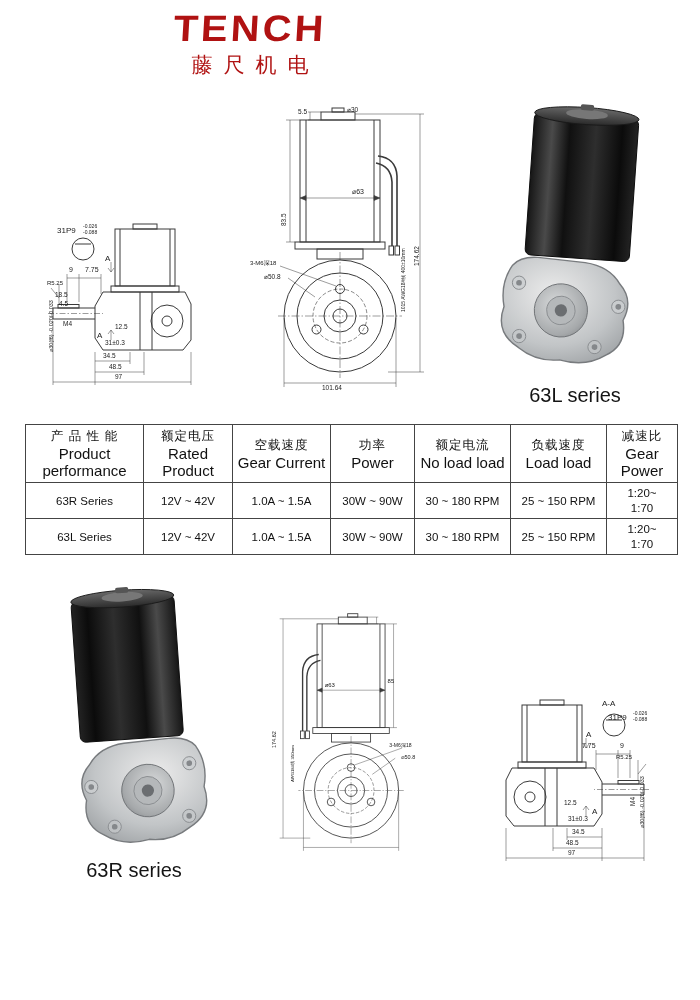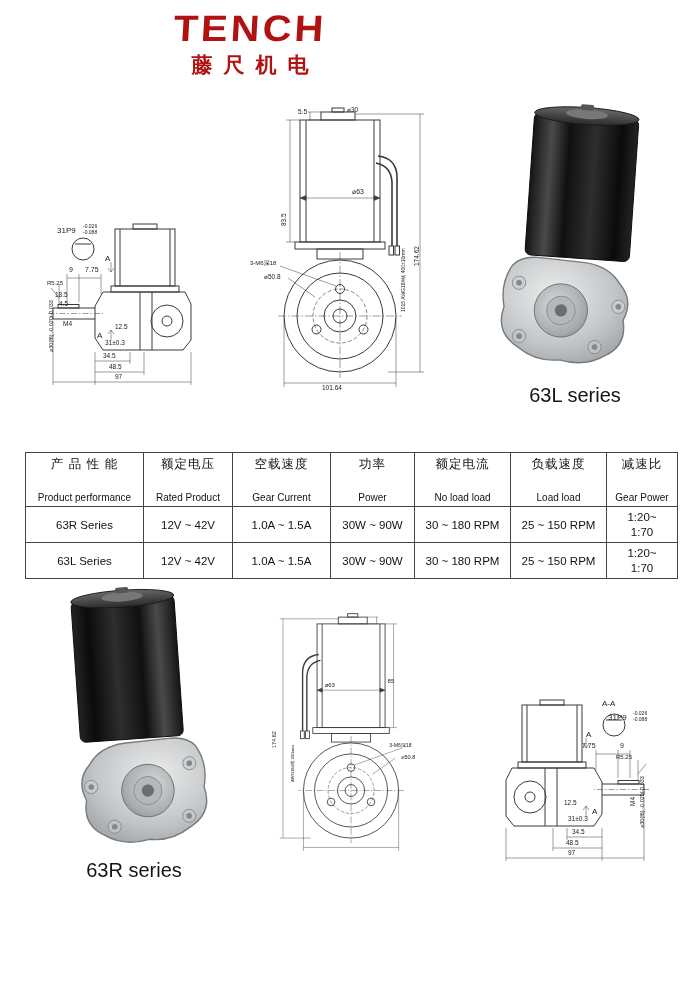--- a/index.html
+++ b/index.html
@@ -2,32 +2,32 @@
 <html><head>
 <meta charset="utf-8">
 <style>
   *{margin:0;padding:0;box-sizing:border-box}
   html,body{background:#fff}
   body{width:700px;height:1000px;font-family:"Liberation Sans","DejaVu Sans",sans-serif;color:#111}
   .page{position:relative;width:700px;height:1000px;background:#fff;overflow:hidden}
 
   .logo{position:absolute;left:160px;top:8px;width:180px;text-align:center;color:#b01212}
   .logo-en{font-size:40px;font-weight:900;letter-spacing:3px;transform:scaleY(.92) skewX(-3deg);line-height:1}
-  .logo-zh{font-size:21px;font-weight:700;letter-spacing:11px;margin-top:3px;text-indent:11px}
+  .logo-zh{font-size:21px;font-weight:400;letter-spacing:11px;margin-top:3px;text-indent:11px}
 
   .drawing,.photo{position:absolute}
   .dim{position:absolute;font-size:7px;color:#1a1a1a;white-space:nowrap;line-height:1}
   .rot{transform:rotate(-90deg);transform-origin:0 0}
 
   .series-label{position:absolute;text-align:center;font-size:20px;color:#141414}
 
-  table.spec{position:absolute;left:25px;top:452px;width:652px;border-collapse:collapse;table-layout:fixed}
+  table.spec{position:absolute;left:25px;top:424px;width:652px;border-collapse:collapse;table-layout:fixed}
   .spec th,.spec td{border:1px solid #444;text-align:center;vertical-align:middle;font-weight:400;padding:3px 2px;font-size:11.5px;color:#111}
   .spec th .zh{font-size:12.5px;letter-spacing:1px}
-  .spec th .en{font-size:10px;margin-top:19px}
+  .spec th .en{font-size:15px;margin-top:0}
   .spec td{height:36px}
   .spec td.ratio{white-space:pre-line;line-height:1.25}
 </style>
 </head>
 <body>
 
 <svg width="0" height="0" style="position:absolute" aria-hidden="true">
   <defs>
     <linearGradient id="gCyl" x1="0" y1="0" x2="1" y2="0">
       <stop offset="0" stop-color="#161616"></stop>

